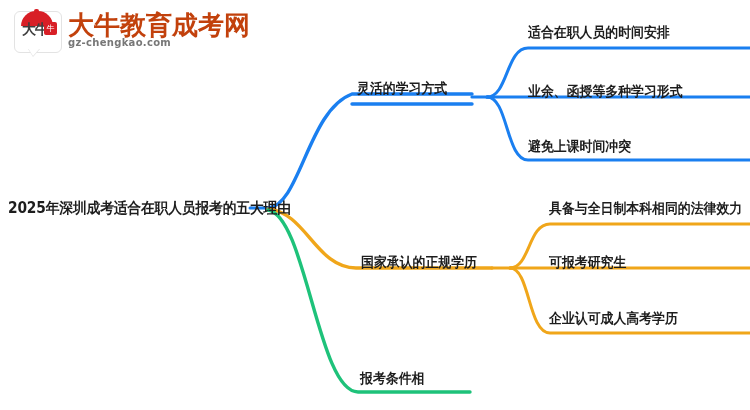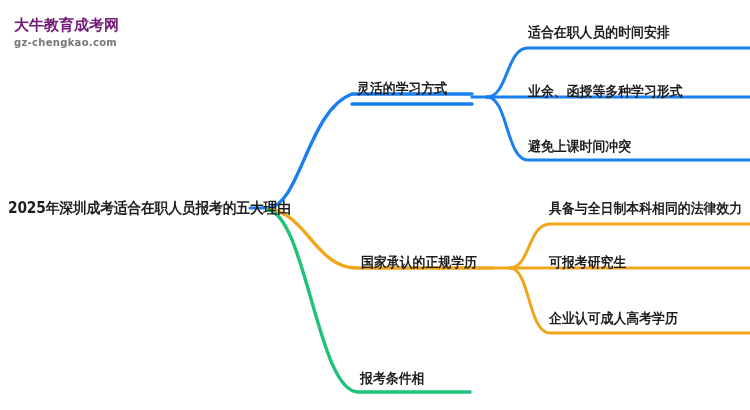--- a/index.html
+++ b/index.html
@@ -96,23 +96,23 @@
     width: 34px;
     text-align: center;
     font-size: 14px;
     font-weight: 700;
     color: #3f3f3f;
     letter-spacing: -1px;
     line-height: 14px;
   }
   #logo-text { display: flex; flex-direction: column; justify-content: center; }
   #logo-title {
-    font-size: 15px;
-    font-weight: 700;
-    color: #701a75;
+    font-size: 26px;
+    font-weight: 700;
+    color: #c2410c;
     letter-spacing: 0px;
     line-height: 22px;
     white-space: nowrap;
   }
   #logo-sub {
     font-size: 10px;
     font-weight: 700;
     color: #777777;
     letter-spacing: 0.3px;
     line-height: 14px;
@@ -140,20 +140,28 @@
   }
   .node-l1 { font-size: 14px; }
   .node-l2 { font-size: 14px; }
 </style>
 </head>
 <body>
 
 <div id="stage">
 
   <div id="logo">
+    <div id="logo-mark">
+      <div class="bubble"></div>
+      <div class="bubble-tail"></div>
+      <div class="cap"></div>
+      <div class="cap-stem"></div>
+      <div class="mark-text">大牛</div>
+      <div class="seal">牛</div>
+    </div>
     <div id="logo-text">
       <div id="logo-title">大牛教育成考网</div>
       <div id="logo-sub">gz-chengkao.com</div>
     </div>
   </div>
 
   <svg id="edges" viewBox="0 0 750 410" xmlns="http://www.w3.org/2000/svg">
 
     <path d="M250,208 L270,208" fill="none" stroke="#1a7ff0" stroke-width="3" stroke-linecap="round"></path>
 

